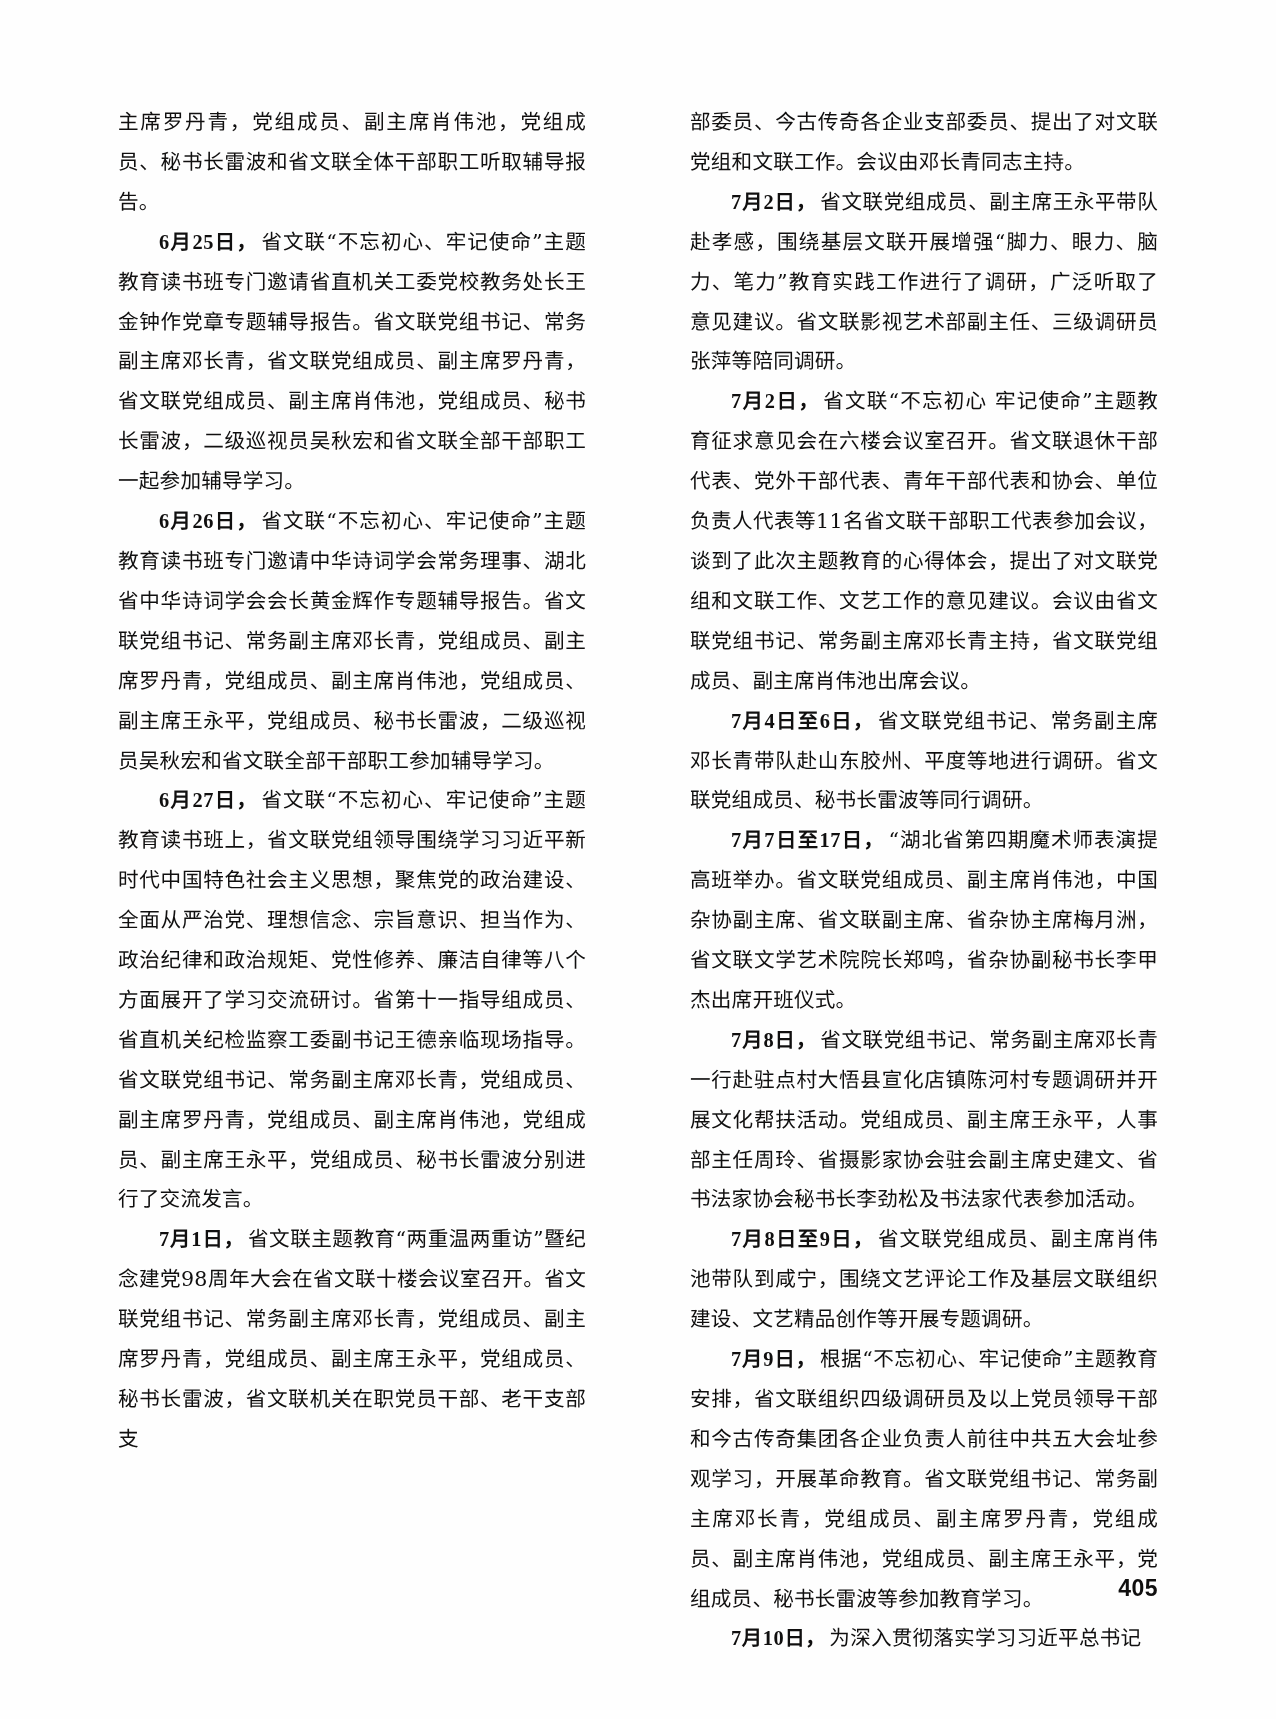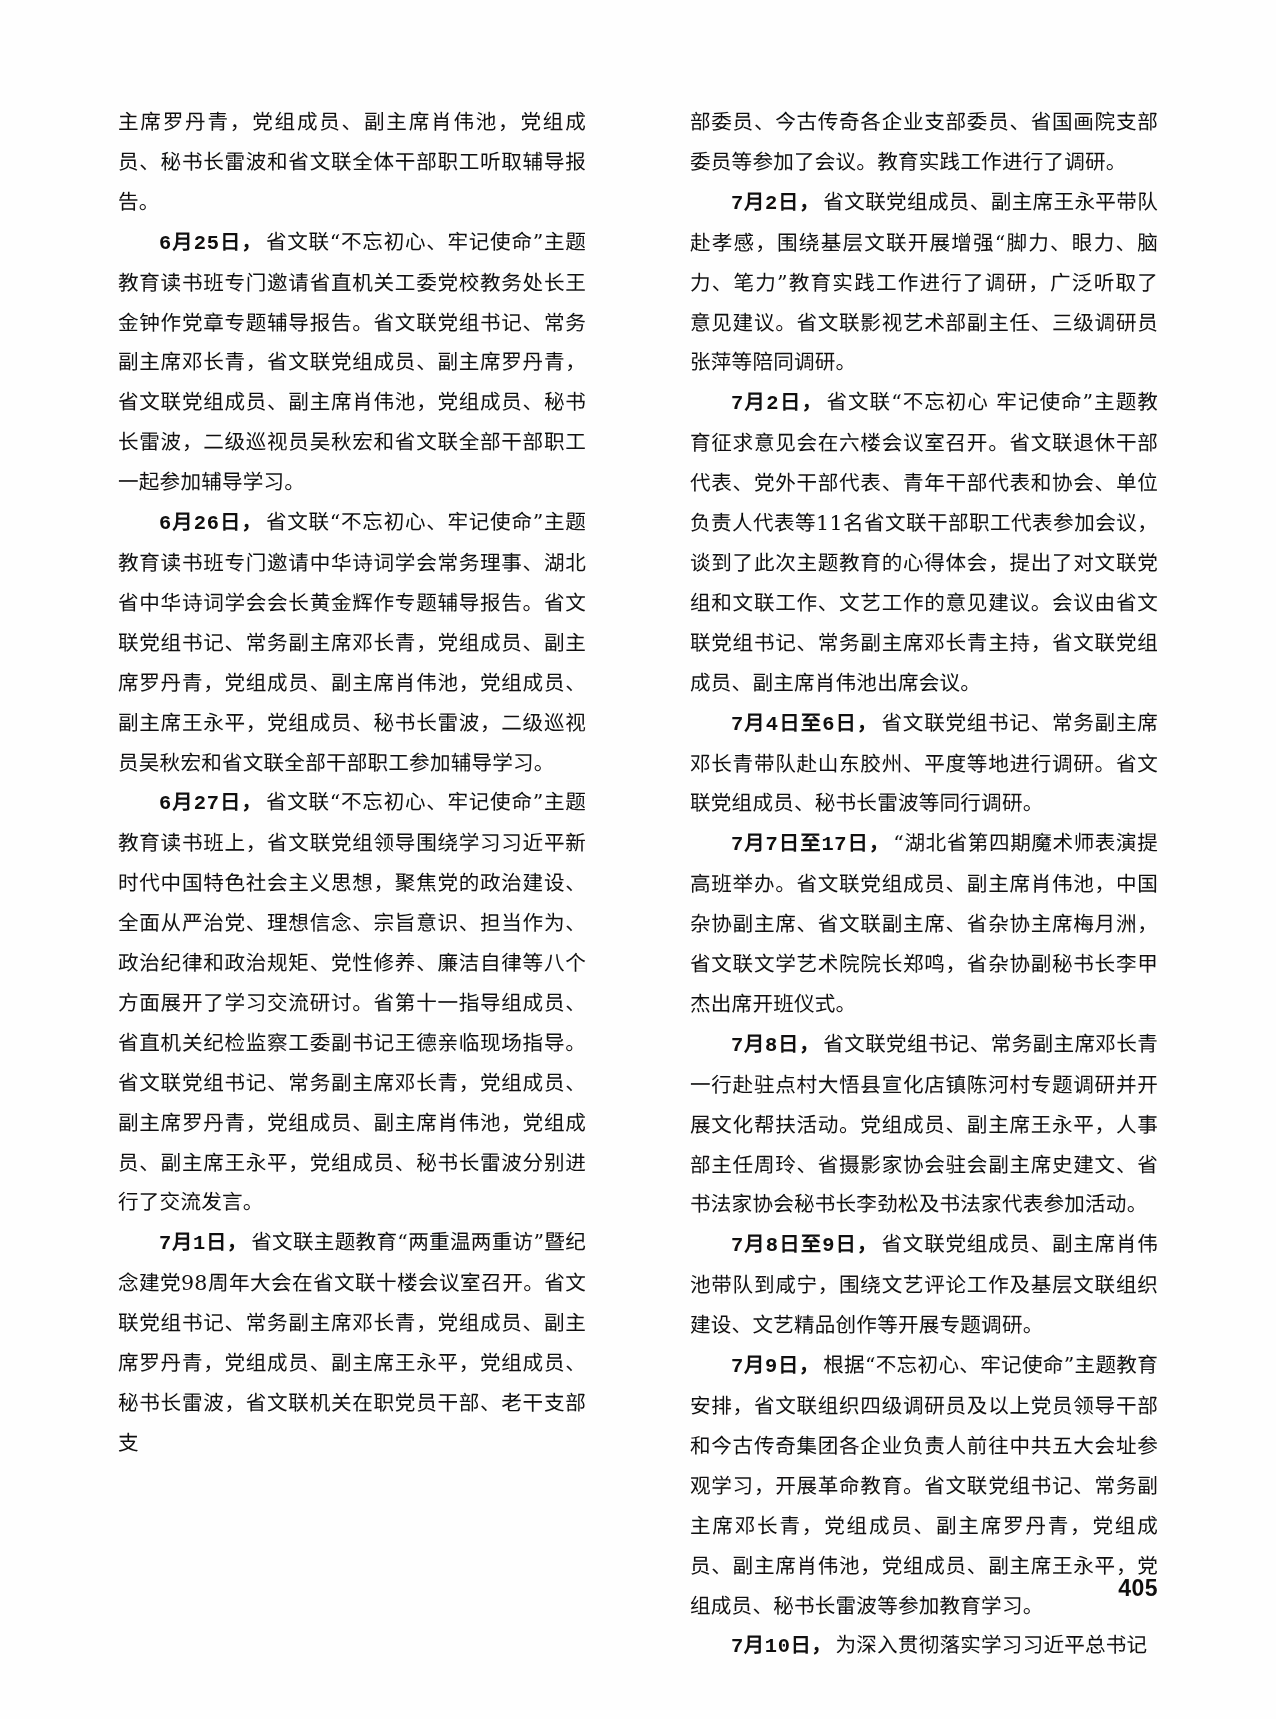--- a/index.html
+++ b/index.html
@@ -48,21 +48,21 @@
     word-break: break-all;
   }
   p.para.indent {
     text-indent: 41px;
   }
   p.para.cont {
     text-indent: 0;
   }
   .date {
     font-weight: 700;
-    font-family: Liberation Mono, monospace;
+    font-family: Liberation Serif, serif;
     font-size: 20.4px;
     letter-spacing: 0.6px;
     padding-right: 3px;
   }
   .pageno {
     position: absolute;
     right: 118px;
     bottom: 117px;
     font-size: 23px;
     font-weight: 700;
@@ -80,21 +80,21 @@
 
     <div class="col">
       <p class="para cont"><span>主席罗丹青，党组成员、副主席肖伟池，党组成员、秘书长雷波和省文联全体干部职工听取辅导报告。</span></p>
       <p class="para indent"><span class="date">6月25日，</span><span>省文联“不忘初心、牢记使命”主题教育读书班专门邀请省直机关工委党校教务处长王金钟作党章专题辅导报告。省文联党组书记、常务副主席邓长青，省文联党组成员、副主席罗丹青，省文联党组成员、副主席肖伟池，党组成员、秘书长雷波，二级巡视员吴秋宏和省文联全部干部职工一起参加辅导学习。</span></p>
       <p class="para indent"><span class="date">6月26日，</span><span>省文联“不忘初心、牢记使命”主题教育读书班专门邀请中华诗词学会常务理事、湖北省中华诗词学会会长黄金辉作专题辅导报告。省文联党组书记、常务副主席邓长青，党组成员、副主席罗丹青，党组成员、副主席肖伟池，党组成员、副主席王永平，党组成员、秘书长雷波，二级巡视员吴秋宏和省文联全部干部职工参加辅导学习。</span></p>
       <p class="para indent"><span class="date">6月27日，</span><span>省文联“不忘初心、牢记使命”主题教育读书班上，省文联党组领导围绕学习习近平新时代中国特色社会主义思想，聚焦党的政治建设、全面从严治党、理想信念、宗旨意识、担当作为、政治纪律和政治规矩、党性修养、廉洁自律等八个方面展开了学习交流研讨。省第十一指导组成员、省直机关纪检监察工委副书记王德亲临现场指导。省文联党组书记、常务副主席邓长青，党组成员、副主席罗丹青，党组成员、副主席肖伟池，党组成员、副主席王永平，党组成员、秘书长雷波分别进行了交流发言。</span></p>
       <p class="para indent"><span class="date">7月1日，</span><span>省文联主题教育“两重温两重访”暨纪念建党98周年大会在省文联十楼会议室召开。省文联党组书记、常务副主席邓长青，党组成员、副主席罗丹青，党组成员、副主席王永平，党组成员、秘书长雷波，省文联机关在职党员干部、老干支部支</span></p>
     </div>
 
     <div class="col">
-      <p class="para cont"><span>部委员、今古传奇各企业支部委员、省国画院支部委员等参加了会议。教育实践工作进行了调研。</span></p>
+      <p class="para cont"><span>部委员、今古传奇各企业支部委员、提出了对文联党组和文联工作。会议由邓长青同志主持。</span></p>
       <p class="para indent"><span class="date">7月2日，</span><span>省文联党组成员、副主席王永平带队赴孝感，围绕基层文联开展增强“脚力、眼力、脑力、笔力”教育实践工作进行了调研，广泛听取了意见建议。省文联影视艺术部副主任、三级调研员张萍等陪同调研。</span></p>
       <p class="para indent"><span class="date">7月2日，</span><span>省文联“不忘初心 牢记使命”主题教育征求意见会在六楼会议室召开。省文联退休干部代表、党外干部代表、青年干部代表和协会、单位负责人代表等11名省文联干部职工代表参加会议，谈到了此次主题教育的心得体会，提出了对文联党组和文联工作、文艺工作的意见建议。会议由省文联党组书记、常务副主席邓长青主持，省文联党组成员、副主席肖伟池出席会议。</span></p>
       <p class="para indent"><span class="date">7月4日至6日，</span><span>省文联党组书记、常务副主席邓长青带队赴山东胶州、平度等地进行调研。省文联党组成员、秘书长雷波等同行调研。</span></p>
       <p class="para indent"><span class="date">7月7日至17日，</span><span>“湖北省第四期魔术师表演提高班举办。省文联党组成员、副主席肖伟池，中国杂协副主席、省文联副主席、省杂协主席梅月洲，省文联文学艺术院院长郑鸣，省杂协副秘书长李甲杰出席开班仪式。</span></p>
       <p class="para indent"><span class="date">7月8日，</span><span>省文联党组书记、常务副主席邓长青一行赴驻点村大悟县宣化店镇陈河村专题调研并开展文化帮扶活动。党组成员、副主席王永平，人事部主任周玲、省摄影家协会驻会副主席史建文、省书法家协会秘书长李劲松及书法家代表参加活动。</span></p>
       <p class="para indent"><span class="date">7月8日至9日，</span><span>省文联党组成员、副主席肖伟池带队到咸宁，围绕文艺评论工作及基层文联组织建设、文艺精品创作等开展专题调研。</span></p>
       <p class="para indent"><span class="date">7月9日，</span><span>根据“不忘初心、牢记使命”主题教育安排，省文联组织四级调研员及以上党员领导干部和今古传奇集团各企业负责人前往中共五大会址参观学习，开展革命教育。省文联党组书记、常务副主席邓长青，党组成员、副主席罗丹青，党组成员、副主席肖伟池，党组成员、副主席王永平，党组成员、秘书长雷波等参加教育学习。</span></p>
       <p class="para indent"><span class="date">7月10日，</span><span>为深入贯彻落实学习习近平总书记</span></p>
     </div>
 

